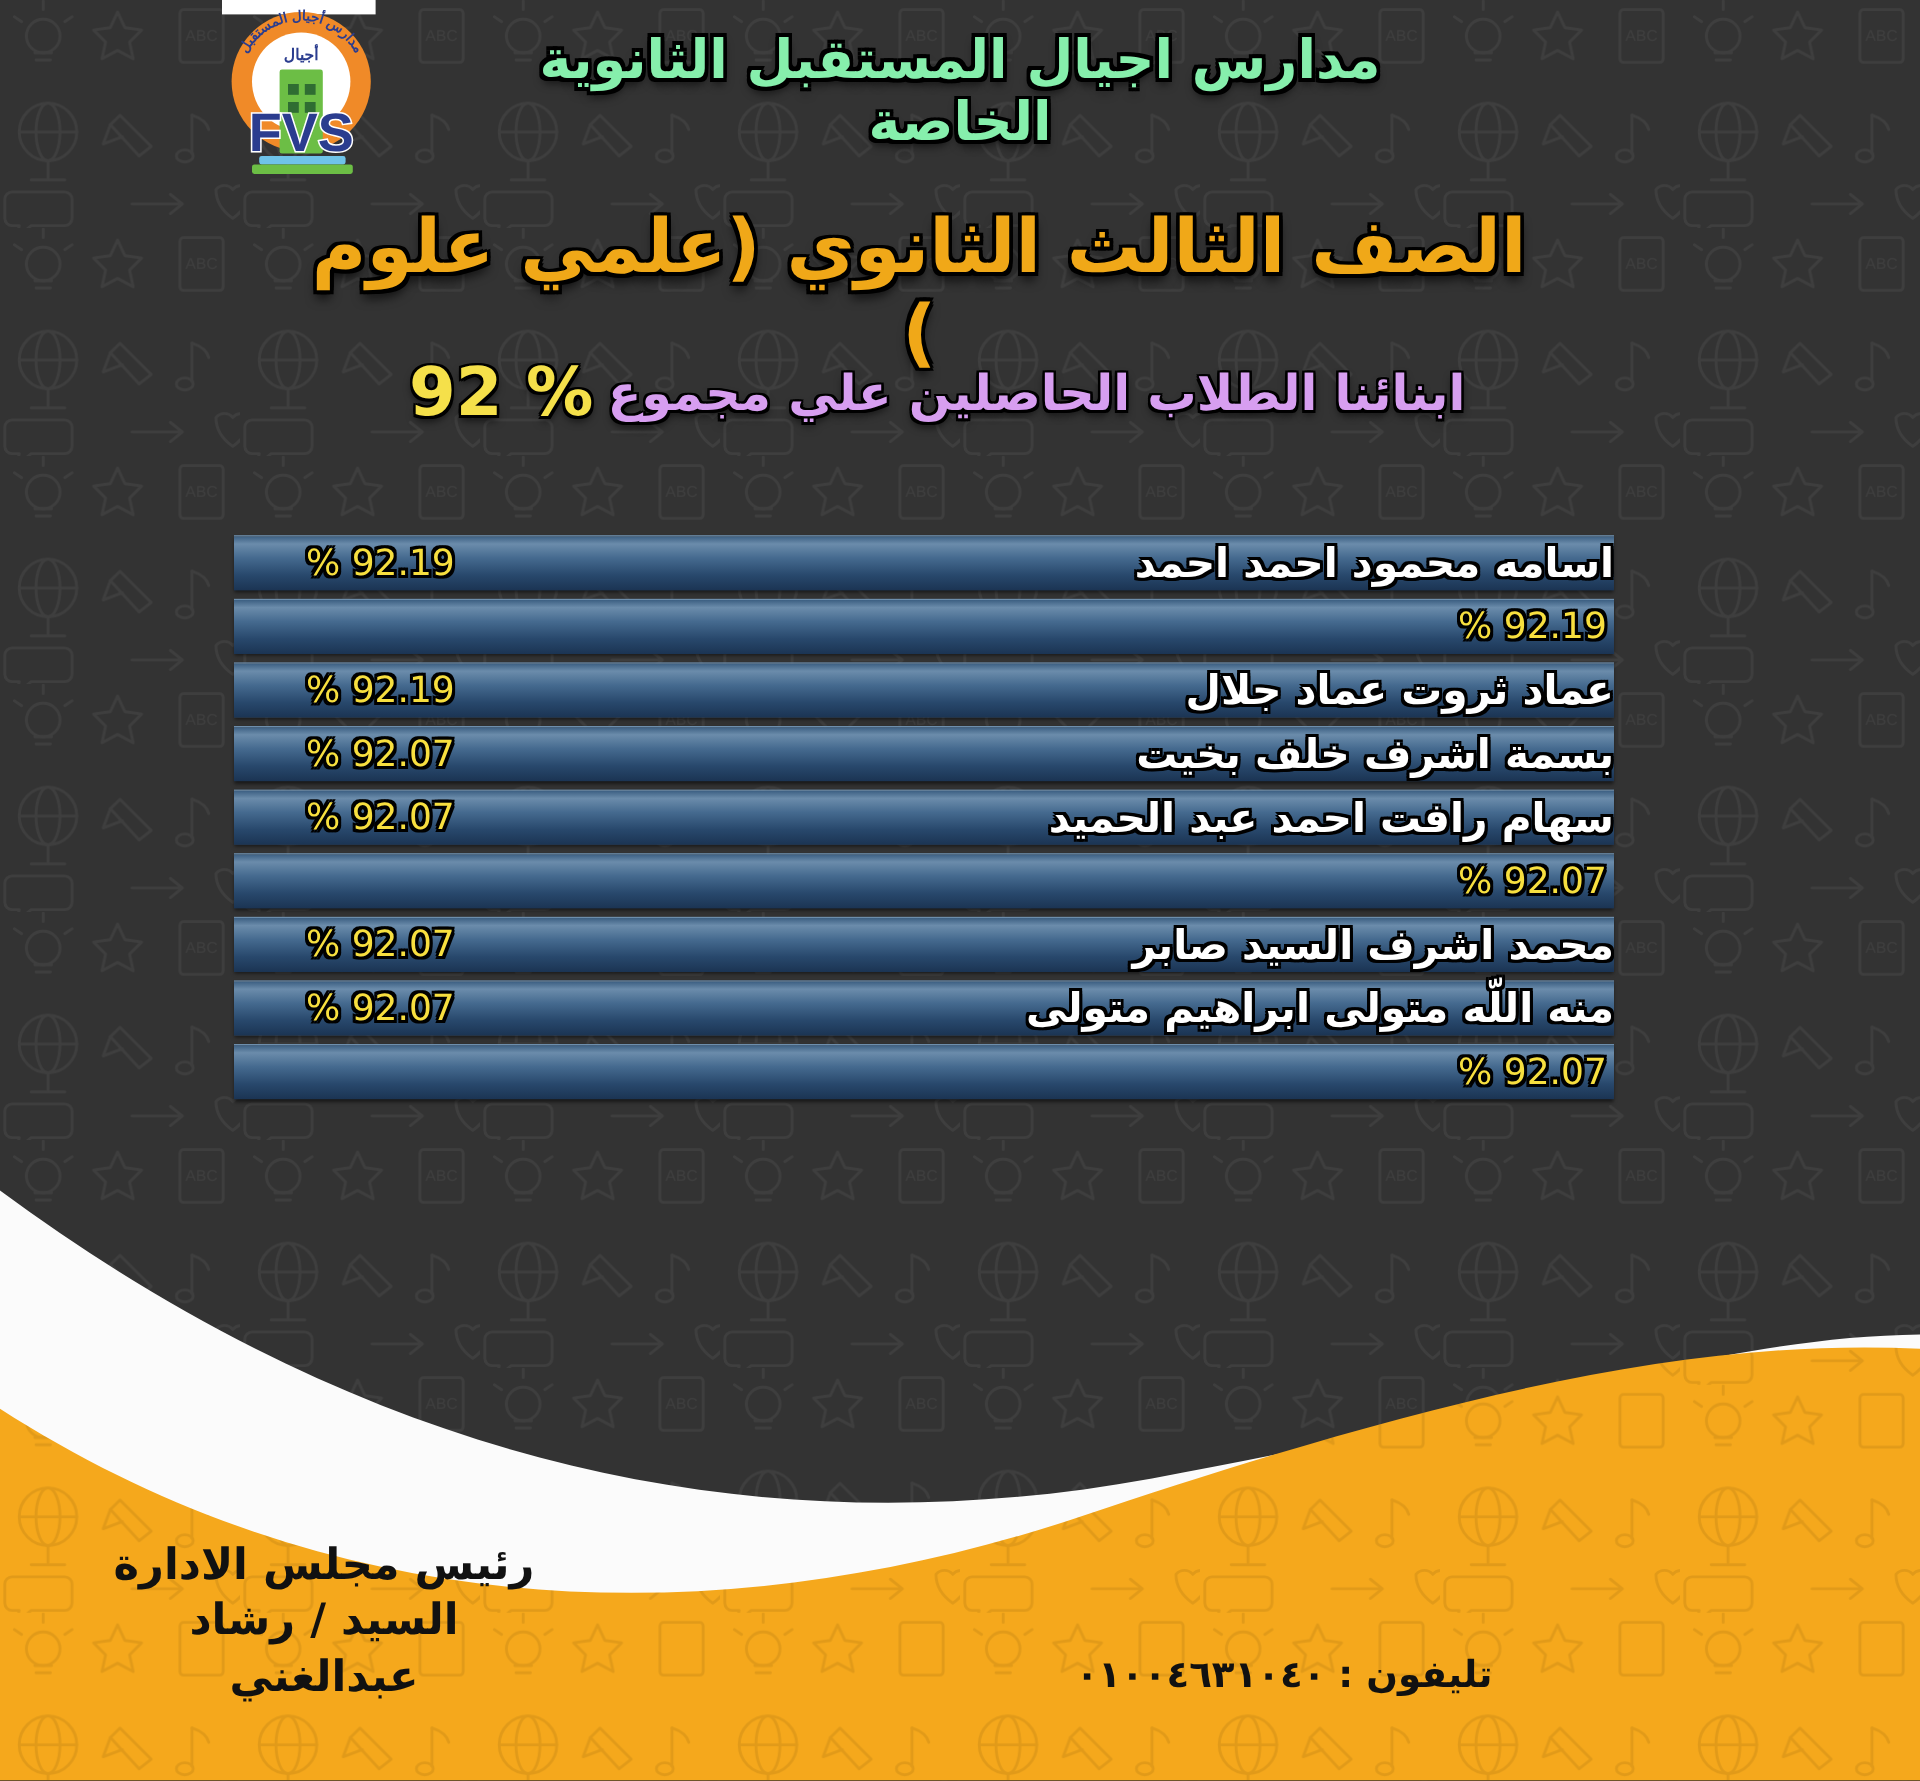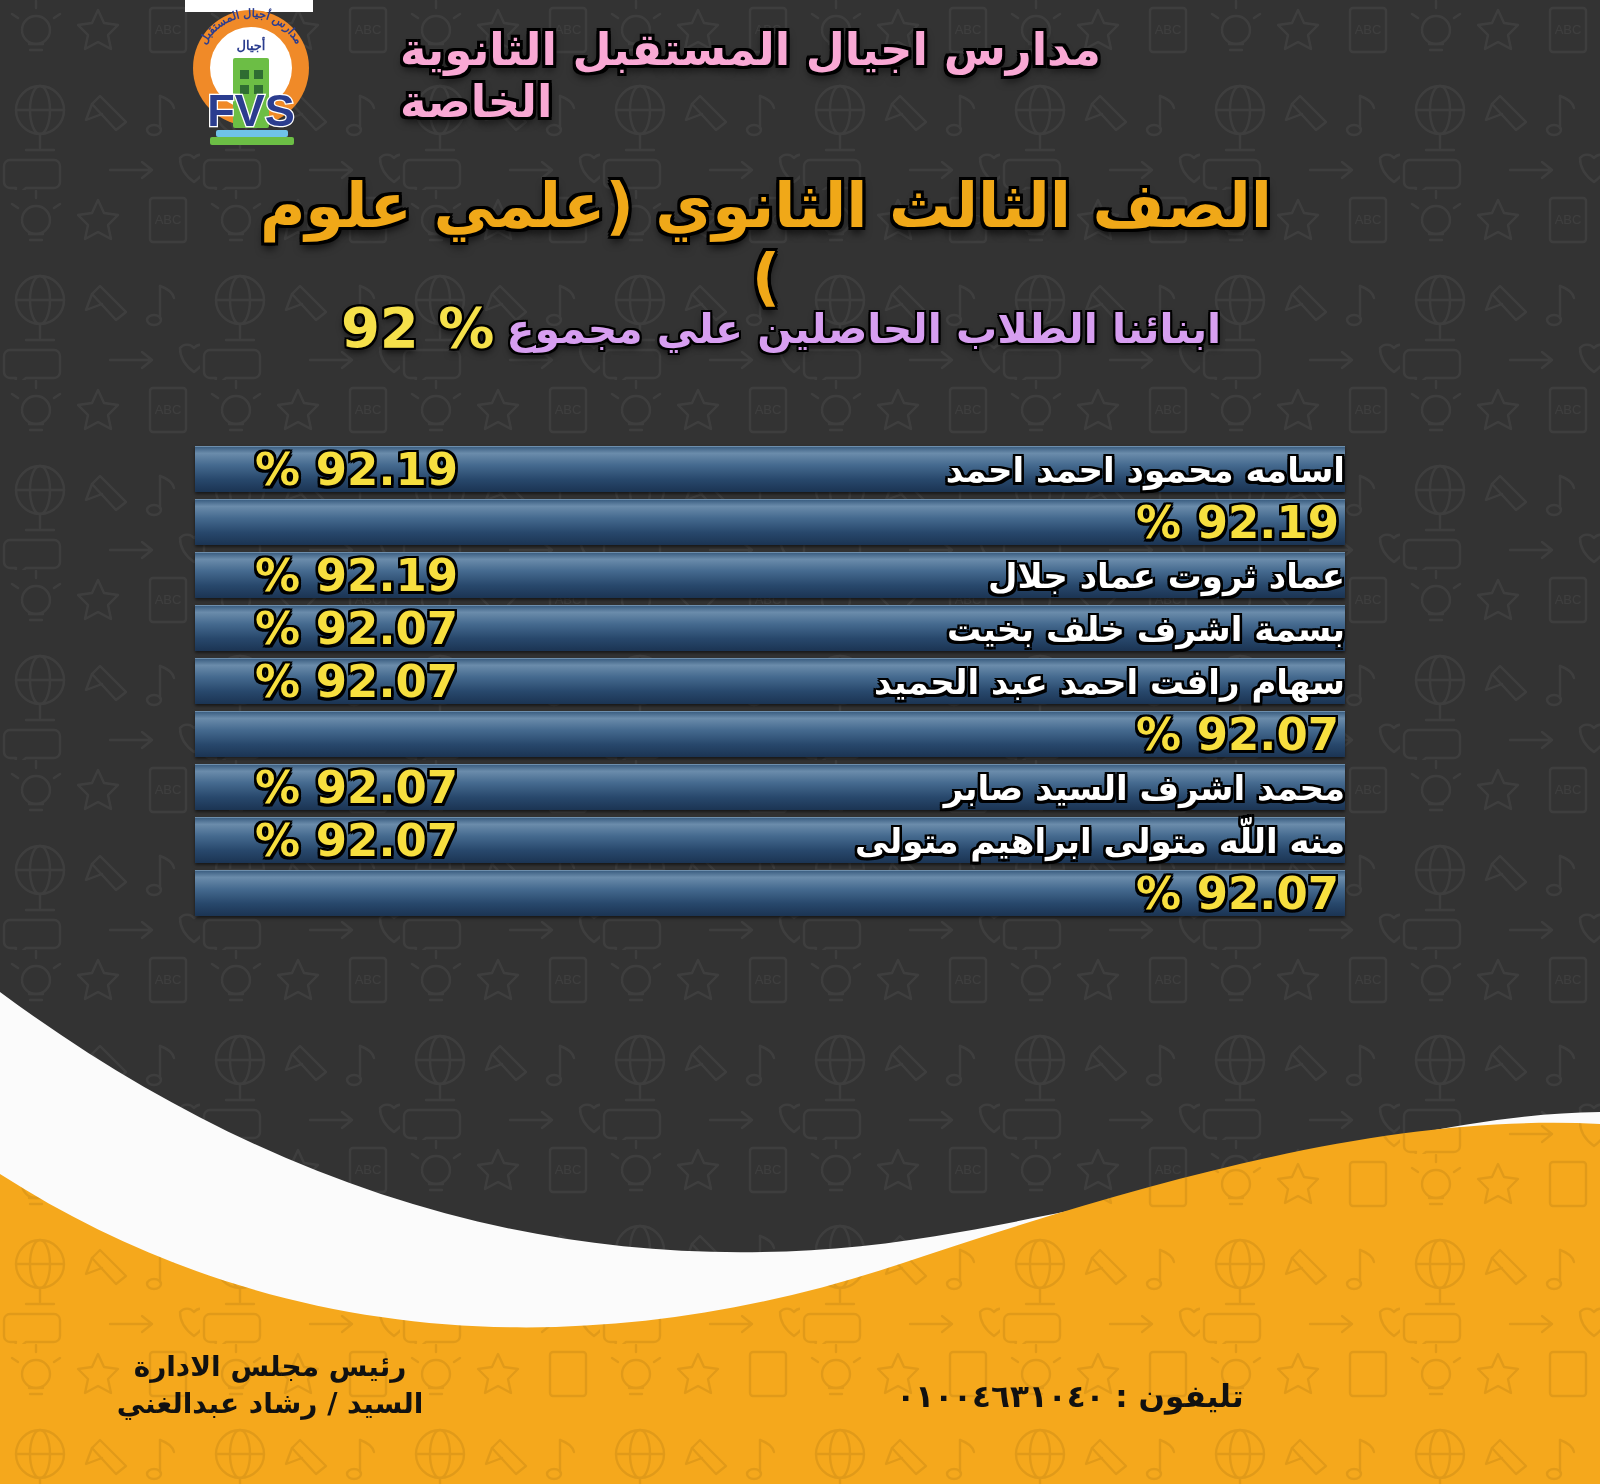--- a/index.html
+++ b/index.html
@@ -45,24 +45,24 @@
     width: 150px;
     height: 160px;
     z-index: 4;
   }
 
   .school-title {
     position: absolute;
     top: 24px;
     right: 400px;
     width: 800px;
-    text-align: left;
+    text-align: center;
     font-size: 45px;
     font-weight: bold;
-    color: #f9a8d4;
+    color: #86efac;
     letter-spacing: -1px;
     line-height: 1.15;
     z-index: 4;
     text-shadow:
       -3px -3px 0 #000, 3px -3px 0 #000, -3px 3px 0 #000, 3px 3px 0 #000,
       0px -3px 0 #000, 0px 3px 0 #000, -3px 0px 0 #000, 3px 0px 0 #000,
       0 5px 8px rgba(0,0,0,.7);
   }
 
   .grade-title {
@@ -142,22 +142,22 @@
     font-weight: bold;
     color: #ffffff;
     white-space: nowrap;
     margin-right: -6px;
     letter-spacing: -0.5px;
     text-shadow:
       -2.5px -2.5px 0 #000, 2.5px -2.5px 0 #000, -2.5px 2.5px 0 #000, 2.5px 2.5px 0 #000,
       0px -2.5px 0 #000, 0px 2.5px 0 #000, -2.5px 0px 0 #000, 2.5px 0px 0 #000;
   }
   .row .score {
-    font-size: 45px;
-    font-weight: bold;
+    font-size: 30px;
+    font-weight: normal;
     color: #f7df3f;
     direction: ltr;
     white-space: nowrap;
     padding-left: 60px;
     letter-spacing: 0px;
     text-shadow:
       -2.5px -2.5px 0 #000, 2.5px -2.5px 0 #000, -2.5px 2.5px 0 #000, 2.5px 2.5px 0 #000,
       0px -2.5px 0 #000, 0px 2.5px 0 #000, -2.5px 0px 0 #000, 2.5px 0px 0 #000;
   }
 
@@ -186,21 +186,21 @@
     font-size: 33px;
   }
   .footer-right .phone-line {
     font-size: 31px;
   }
   .footer-left {
     left: 80px;
     bottom: 62px;
     width: 380px;
     text-align: center;
-    font-size: 28px;
+    font-size: 36px;
   }
 </style>
 </head>
 <body>
 
 <div id="poster">
 
   <svg class="doodle-dark" viewBox="0 0 1600 1484" preserveAspectRatio="none">
     <defs>
       <pattern id="doodlePat" width="200" height="190" patternUnits="userSpaceOnUse">

